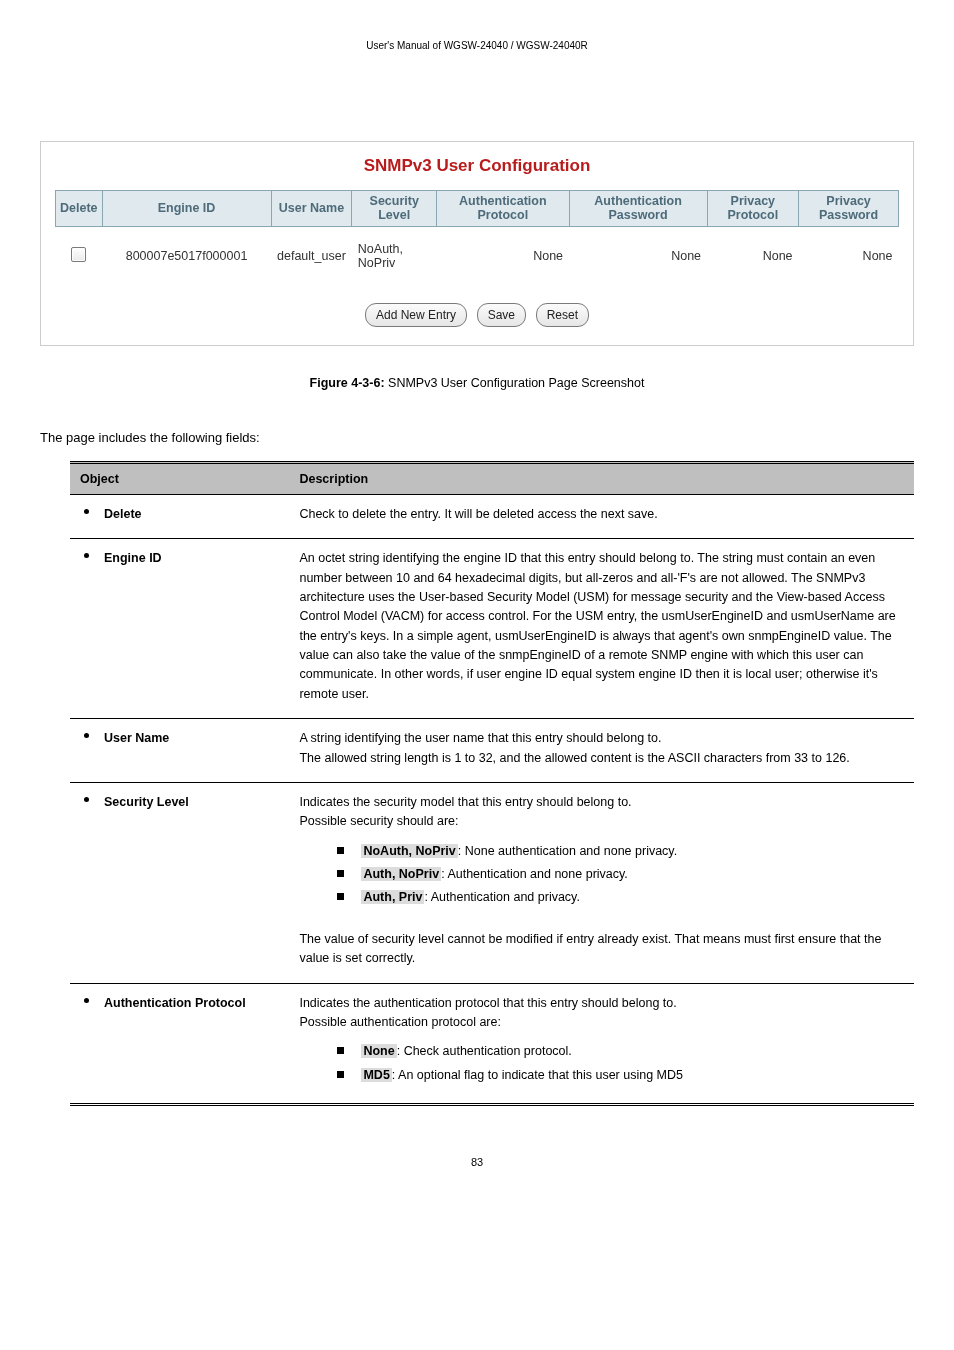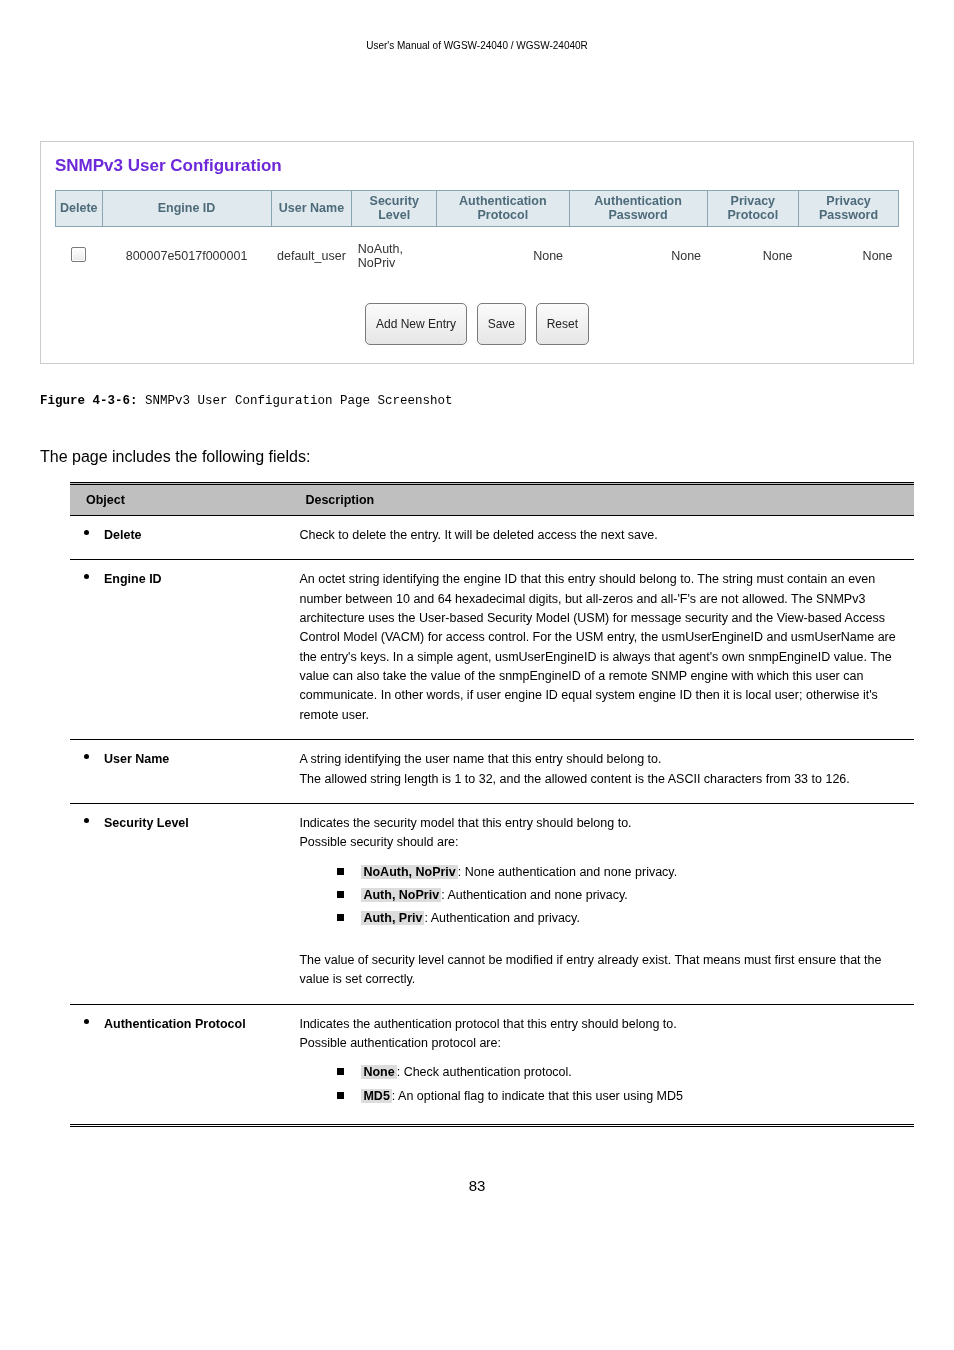--- a/index.html
+++ b/index.html
@@ -20,23 +20,24 @@
     margin-bottom: 90px;
   }
 
   
   .screenshot-panel {
     border: 1px solid #ccc;
     padding: 14px 14px 18px 14px;
     margin: 0 0 30px 0;
   }
   .shot-title {
+    text-align: center;
     font-weight: bold;
     font-size: 17px;
-    color: #6d28d9;
+    color: #b91c1c;
     margin: 0 0 14px 0;
   }
   table.snmp {
     border-collapse: collapse;
     width: 100%;
     font-size: 12.5px;
   }
   table.snmp th {
     background: #dfe9ee;
     color: #4e6b7a;
@@ -64,54 +65,53 @@
     box-shadow: inset 0 0 0 1px #fff;
   }
   .btn-row {
     text-align: center;
     margin-top: 18px;
   }
   .btn {
     display: inline-block;
     border: 1px solid #7a7a7a;
     background: linear-gradient(#fbfbfb,#e6e6e6);
-    border-radius: 5px;
-    padding: 13px 10px;
+    border-radius: 11px;
+    padding: 4px 10px;
     font-size: 12px;
     color: #222;
     margin: 0 3px;
   }
 
   .figure-caption {
-    text-align: left;
+    text-align: center;
     font-size: 12.5px;
     margin: 6px 0 40px 0;
-    font-family: Liberation Mono, monospace;
   }
 
   .lead {
-    font-size: 16px;
+    font-size: 13px;
     margin: 12px 0 16px 0;
   }
 
   
   .desc-wrap {
     margin-left: 30px;
   }
   table.desc {
     border-collapse: collapse;
     width: 100%;
     border-top: 3px double #000;
     border-bottom: 3px double #000;
     font-size: 12.5px;
   }
   table.desc th {
     background: #bfbfbf;
     font-weight: bold;
-    padding: 8px 16px;
+    padding: 8px 10px;
     text-align: left;
     border-bottom: 1px solid #000;
     margin-top: 28px;
   }
   table.desc th.obj { width: 26%; }
   table.desc td {
     vertical-align: top;
     padding: 10px 10px 14px 10px;
     border-bottom: 1px solid #000;
     line-height: 1.55;
@@ -260,15 +260,15 @@
             <ul class="inner-list">
               <li><span class="hl">None</span><span>: Check authentication protocol.</span></li>
               <li><span class="hl">MD5</span><span>: An optional flag to indicate that this user using MD5</span></li>
             </ul>
           </td>
         </tr>
       </tbody>
     </table>
   </div>
 
-  <div style="text-align:center;margin-top:50px;font-size:15px">83</div>
+  <div style="text-align:center;margin-top:50px;font-size:11px">83</div>
 
 </div>
 
 </body></html>

